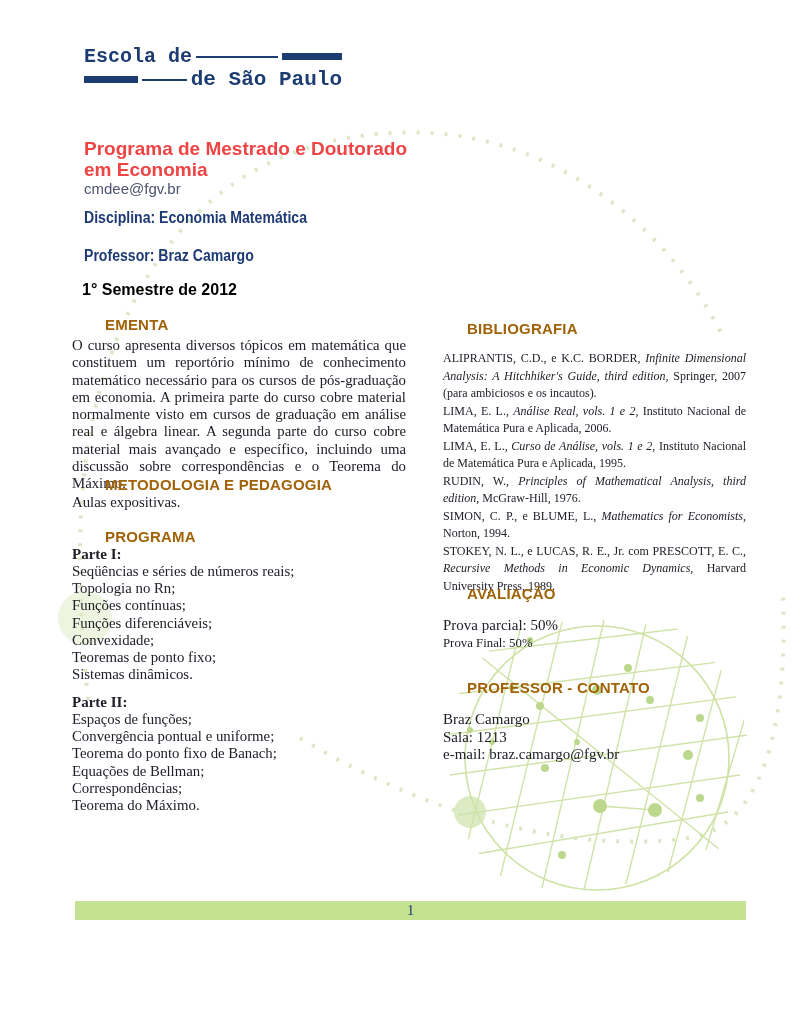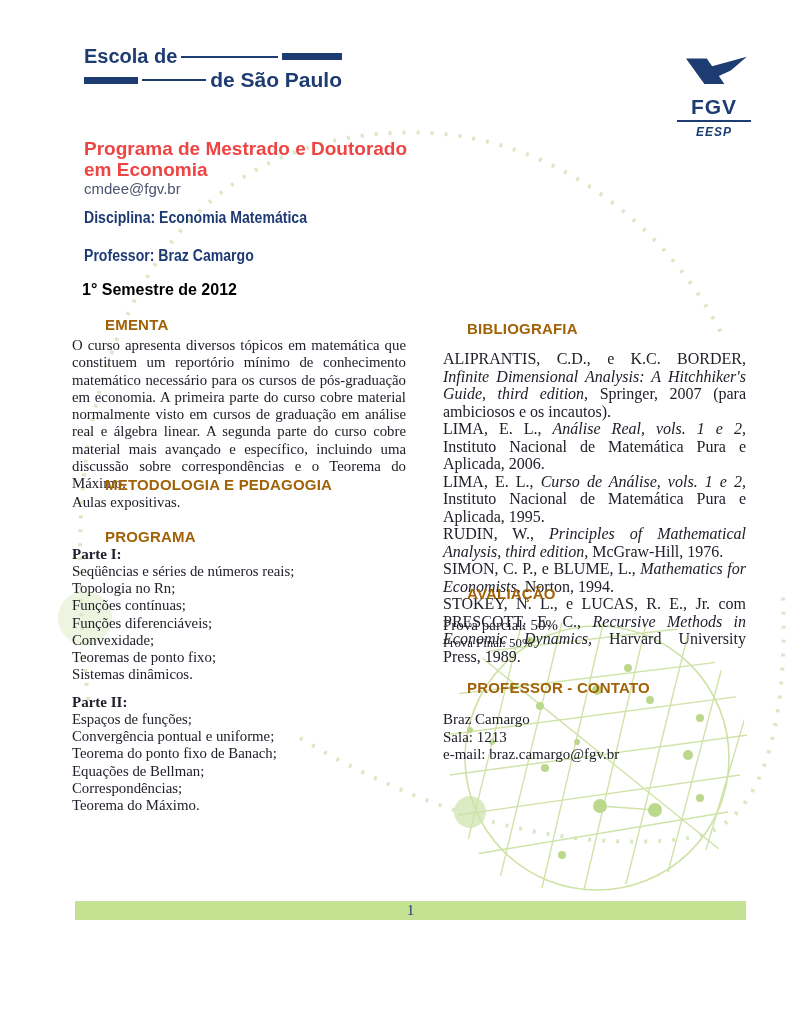--- a/index.html
+++ b/index.html
@@ -8,21 +8,21 @@
     width:791px;height:1024px;
     background:#ffffff;
     overflow:hidden;
     font-family:"Liberation Serif", serif;
     color:#20202a;
   }
   .abs{position:absolute;z-index:2;}
   .deco{position:absolute;left:0;top:0;z-index:1;}
 
   
-  .logo{left:84px;top:45px;width:258px;color:#1d3c72;font-family:Liberation Sans, sans-serif;}
+  .logo{left:84px;top:45px;width:258px;color:#1d3c72;font-family:Liberation Mono, monospace;}
   .logo-row{display:flex;align-items:center;}
   .logo-escola{font-size:20px;font-weight:800;white-space:nowrap;}
   .rule-thin{flex:1;height:2px;background:#1d3c72;margin:0 4px;}
   .rule-thick{width:60px;height:7px;background:#1d3c72;}
   .logo-economia{font-size:42px;font-weight:800;letter-spacing:-1px;line-height:40px;margin-top:1px;white-space:nowrap;}
   .logo-sp{font-size:21px;font-weight:800;white-space:nowrap;}
   .logo .row3 .rule-thick{width:54px;}
 
   
   .fgv{left:675px;top:52px;width:78px;text-align:center;color:#1d3c72;font-family:"Liberation Sans",sans-serif;}
@@ -54,21 +54,21 @@
   .metodologia-body{left:72px;top:494px;}
   .part-label{left:72px;font-weight:700;font-size:15px;}
   .part1-label{top:546px;}
   .part2-label{top:694px;}
   .plist{left:72px;width:334px;}
   .part1-list{top:563px;}
   .part2-list{top:711px;}
   .plist div{font-size:14.8px;line-height:17.2px;}
 
   .biblio-list{left:443px;top:350px;width:303px;}
-  .biblio-list div{font-size:16px;line-height:17.5px;text-align:justify;}
+  .biblio-list div{font-size:12px;line-height:17.5px;text-align:justify;}
 
   .prova-parcial{left:443px;top:617px;font-size:15px;}
   .prova-final{left:443px;top:636px;font-size:12.8px;}
 
   .contato-list{left:443px;top:711px;width:303px;}
   .contato-list div{font-size:15px;line-height:17.6px;}
 
   
   .footer-bar{left:75px;top:901px;width:671px;height:19px;background:#c5e192;text-align:center;}
   .page-number{font-family:"Liberation Serif",serif;font-size:14.5px;line-height:19px;color:#1c3a70;}
@@ -136,29 +136,20 @@
       <span class="rule-thin"></span>
       <span class="rule-thick"></span>
     </div>
     <div class="logo-row row3">
       <span class="rule-thick"></span>
       <span class="rule-thin"></span>
       <span class="logo-sp">de São Paulo</span>
     </div>
   </div>
 
-  <div class="abs fgv">
-    <svg width="74" height="40" viewBox="0 0 90 50" aria-hidden="true">
-      <polygon points="10,8 36,8 58,40 33,40" fill="#1d3c72"></polygon>
-      <polygon points="38,19 86,6 66,23 47,32" fill="#1d3c72"></polygon>
-    </svg>
-    <div class="fgv-acronym">FGV</div>
-    <div class="fgv-rule"></div>
-    <div class="fgv-unit">EESP</div>
-  </div>
 
   <div class="abs program-title">Programa de Mestrado e Doutorado em Economia</div>
   <div class="abs email">cmdee@fgv.br</div>
   <div class="abs meta-line cond disciplina">Disciplina: Economia Matemática</div>
   <div class="abs meta-line cond professor">Professor: Braz Camargo</div>
   <div class="abs semester">1° Semestre de 2012</div>
 
   <div class="abs h h-ementa">EMENTA</div>
   <div class="abs body-text ementa-body">O curso apresenta diversos tópicos em matemática que constituem um reportório mínimo de conhecimento matemático necessário para os cursos de pós-graduação em economia. A primeira parte do curso cobre material normalmente visto em cursos de graduação em análise real e álgebra linear. A segunda parte do curso cobre material mais avançado e específico, incluindo uma discussão sobre correspondências e o Teorema do Máximo.</div>
 

